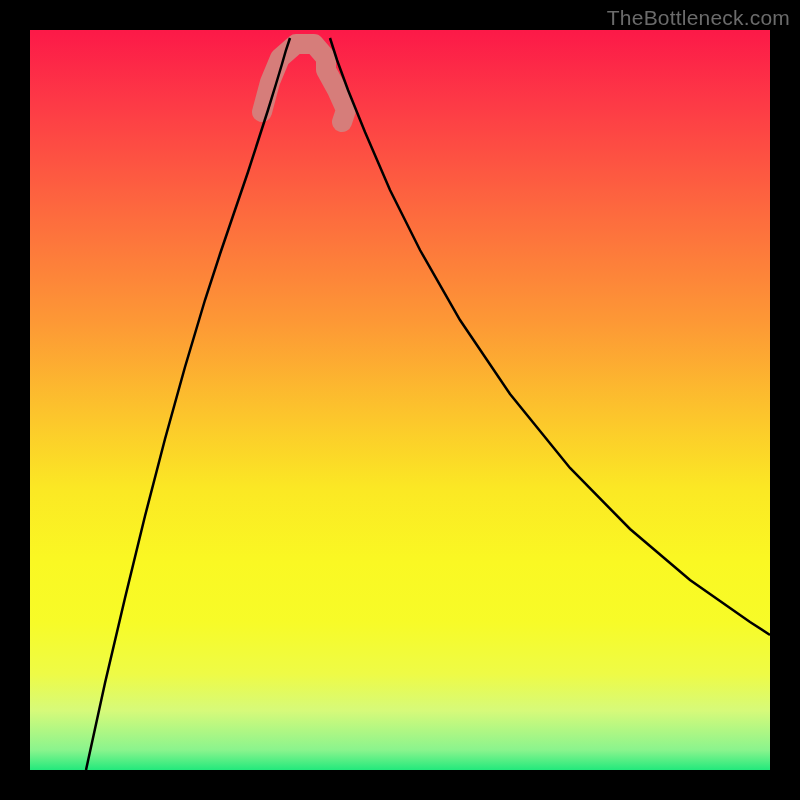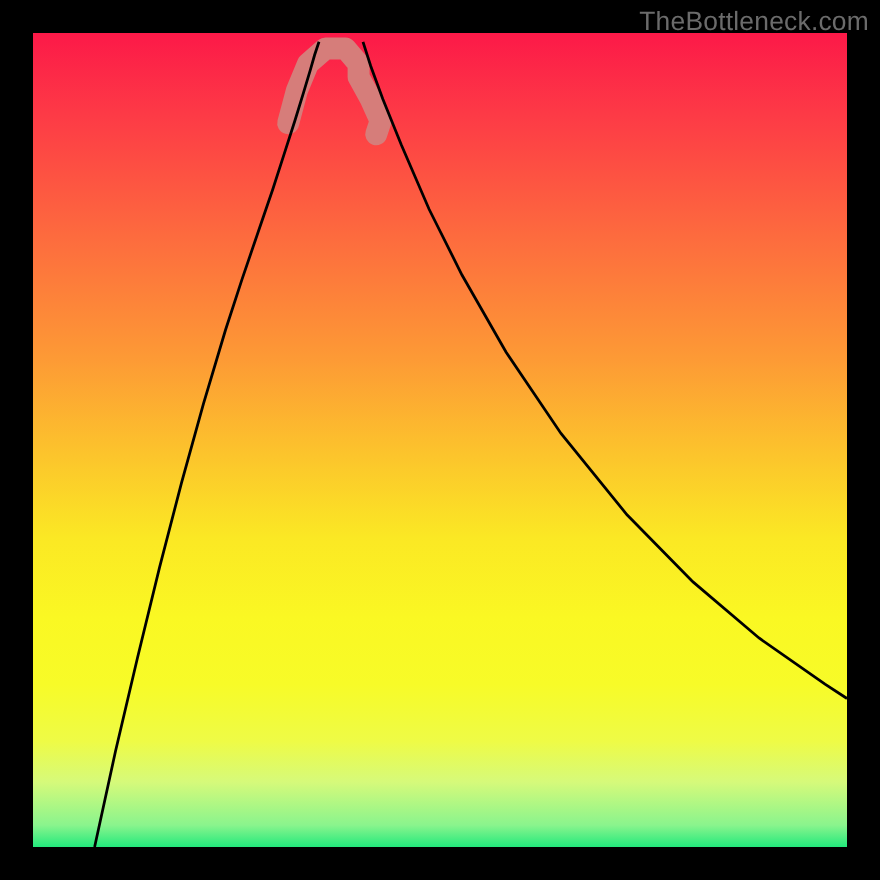--- a/index.html
+++ b/index.html
@@ -55,21 +55,21 @@
     left: 0;
     top: 0;
     width: 100%;
     height: 100%;
   }
   .watermark {
     position: absolute;
     top: 6px;
     right: 10px;
     color: #6b6b6b;
-    font-size: 24px;
+    font-size: 21px;
     font-weight: 500;
     letter-spacing: 0.2px;
   }
 </style>
 </head>
 <body>
 
 <div class="frame">
 
   <div class="plot-area">

